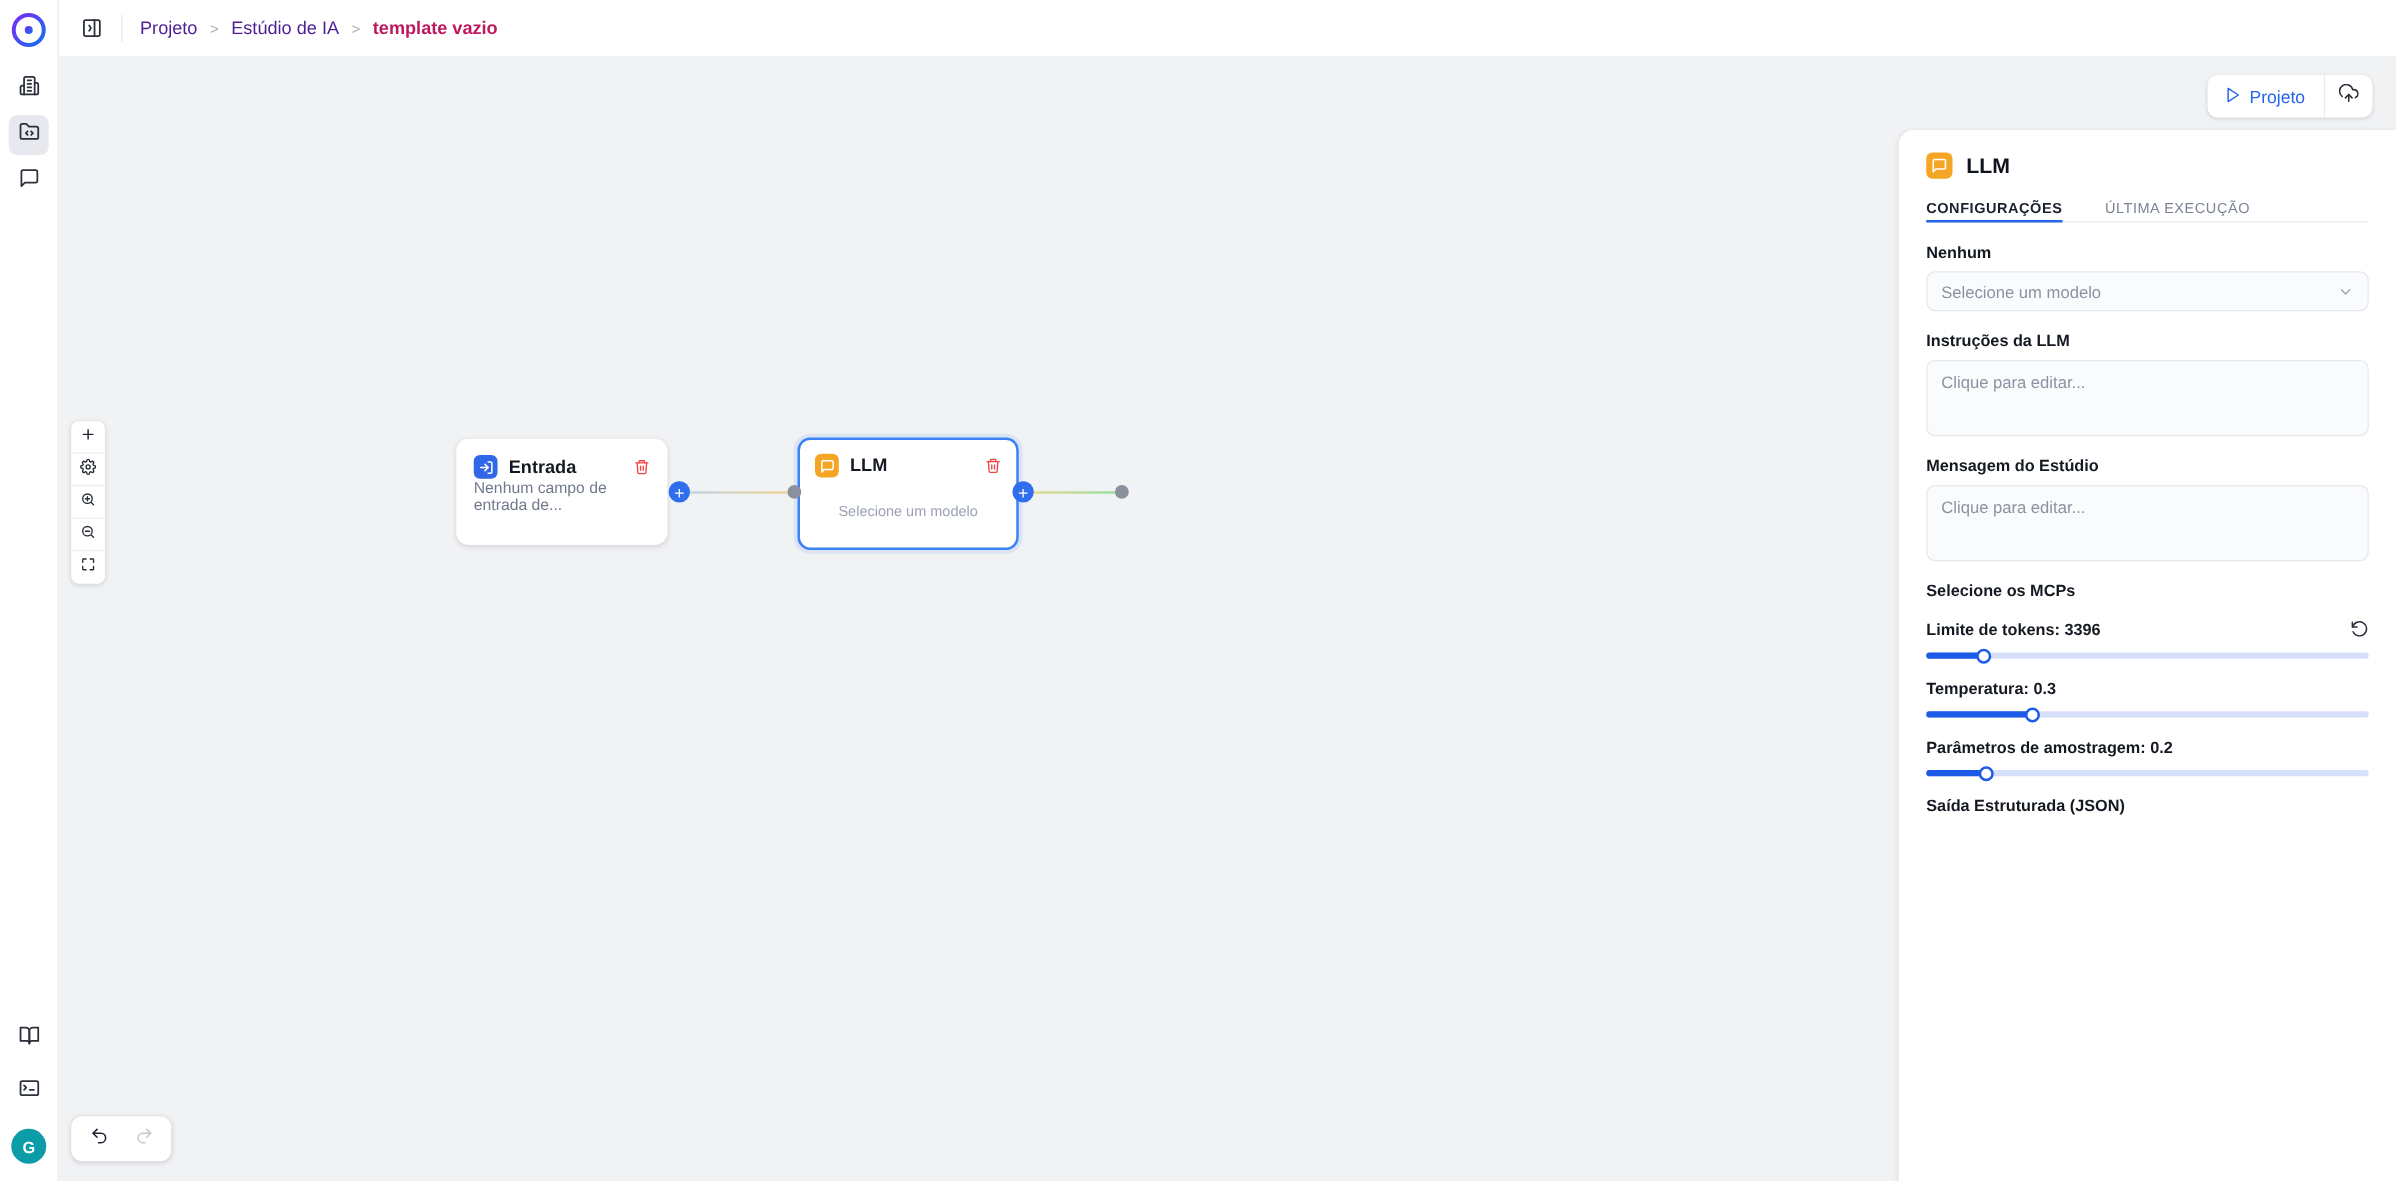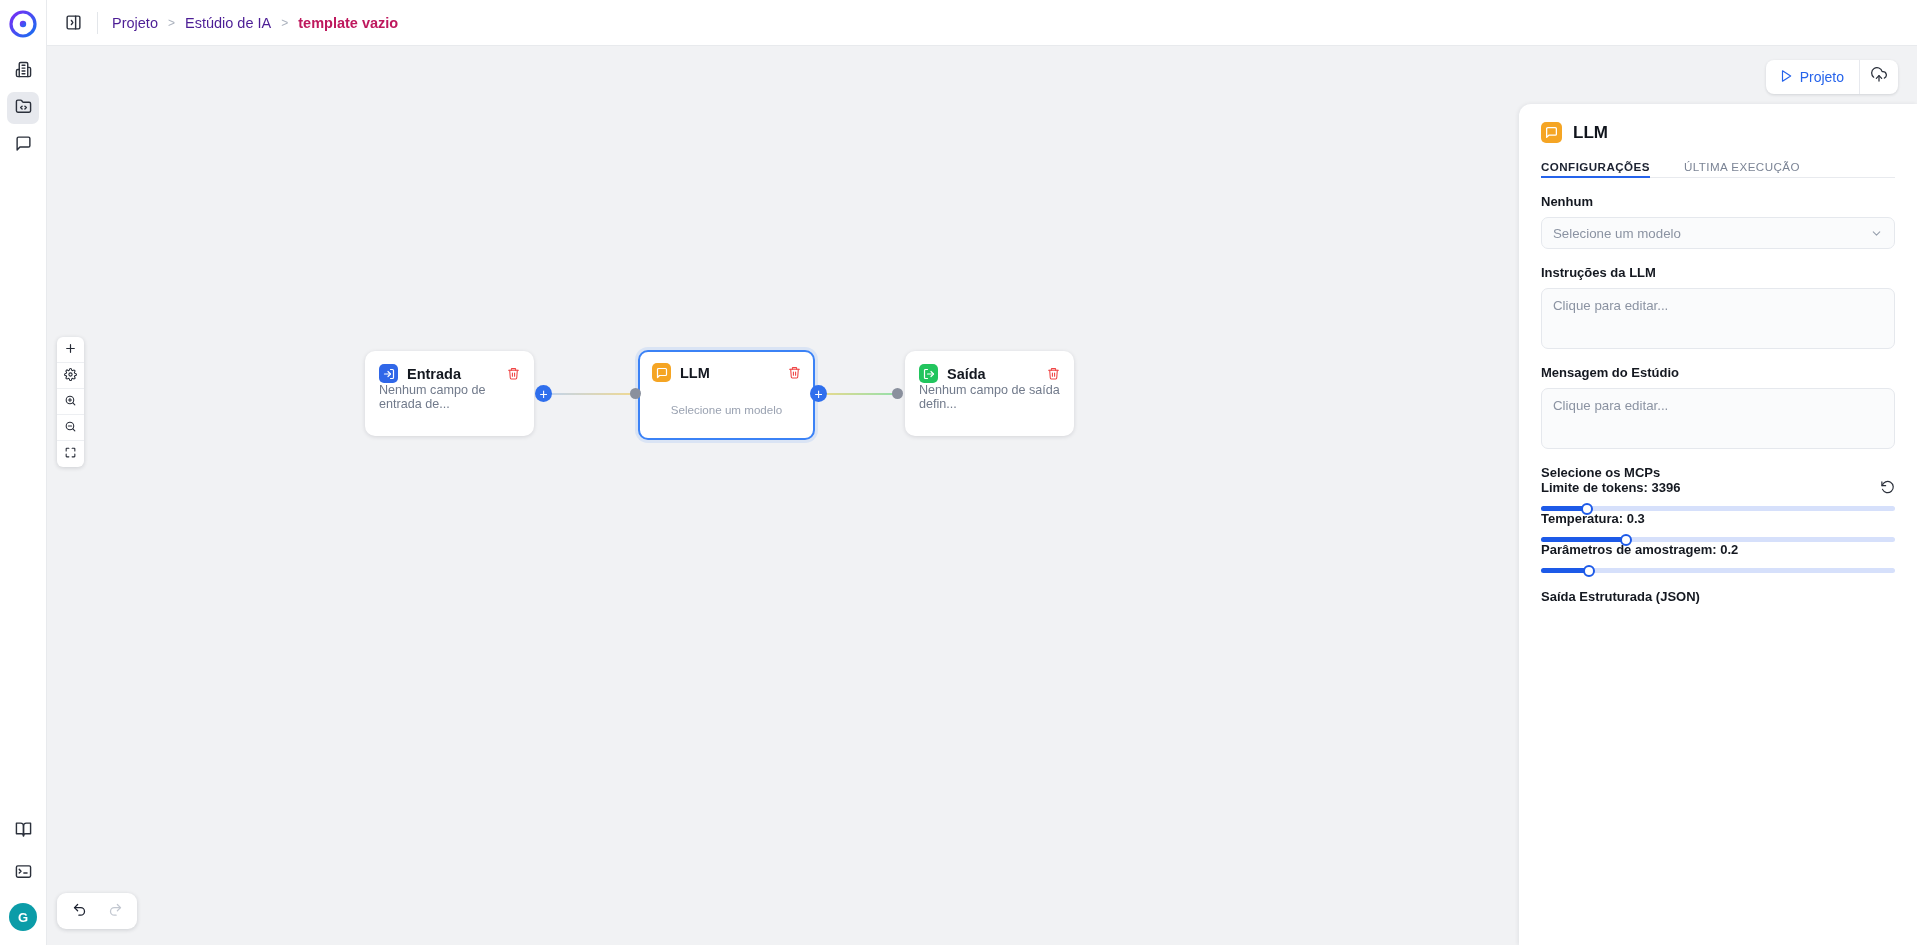--- a/index.html
+++ b/index.html
@@ -151,21 +151,21 @@
   .select-box {
     margin-top: 8px; height: 32px; border: 1px solid #e5e8ed; border-radius: 7px;
     background: #fafbfc; display: flex; align-items: center;
     padding: 0 11px; font-size: 13.3px; color: #8b93a2; cursor: pointer;
   }
   .select-box .chev { margin-left: auto; color: #98a0ae; display: flex; }
   .textarea-box {
     margin-top: 8px; height: 61px; border: 1px solid #e5e8ed; border-radius: 7px;
     background: #fafbfc; padding: 9px 11px; font-size: 13.3px; color: #8b93a2; cursor: text;
   }
-  .slider-label-row { display: flex; align-items: flex-start; }
+  .slider-label-row { display: flex; align-items: flex-start; margin-top: 16px; }
   .slider-label { font-size: 13px; font-weight: 700; color: #141820; }
   .slider-reset { margin-left: auto; color: #2b303b; cursor: pointer; display: flex; }
   .slider-track {
     margin-top: 11px; height: 5px; border-radius: 3px; background: #d6e0fb;
     position: relative; cursor: pointer;
   }
   .slider-fill { position: absolute; left: 0; top: 0; bottom: 0; border-radius: 3px; background: #1d5ae8; }
   .slider-thumb {
     position: absolute; top: 50%; width: 12px; height: 12px; border-radius: 50%;
     background: #ffffff; border: 2px solid #1d5ae8; transform: translate(-50%, -50%);
@@ -391,41 +391,20 @@
             <path d="M19 6l-1 14a2 2 0 0 1-2 2H8a2 2 0 0 1-2-2L5 6"></path>
             <path d="M10 11v6M14 11v6"></path>
         </svg>
       </span>
     </div>
     <div class="node-sub center">Selecione um modelo</div>
   </div>
   <div class="port" style="left:583px; top:342px;"></div>
   <div class="port-add" style="left:763px; top:339px;">+</div>
 
-  <div class="node" style="left:858px; top:305px; width:169px; height:85px;">
-    <div class="node-head">
-      <span class="node-badge" style="background:#22c55e;">
-        <svg width="12" height="12" viewBox="0 0 24 24" fill="none" stroke="currentColor" stroke-width="2.4" stroke-linecap="round" stroke-linejoin="round">
-          <path d="M9 21H5a2 2 0 0 1-2-2V5a2 2 0 0 1 2-2h4"></path>
-            <path d="m16 17 5-5-5-5"></path>
-            <path d="M21 12H9"></path>
-        </svg>
-      </span>
-      <span class="node-title">Saída</span>
-      <span class="node-del">
-        <svg width="13" height="13" viewBox="0 0 24 24" fill="none" stroke="currentColor" stroke-width="2" stroke-linecap="round" stroke-linejoin="round">
-          <path d="M3 6h18"></path>
-            <path d="M8 6V4a1 1 0 0 1 1-1h6a1 1 0 0 1 1 1v2"></path>
-            <path d="M19 6l-1 14a2 2 0 0 1-2 2H8a2 2 0 0 1-2-2L5 6"></path>
-            <path d="M10 11v6M14 11v6"></path>
-        </svg>
-      </span>
-    </div>
-    <div class="node-sub">Nenhum campo de saída defin...</div>
-  </div>
   <div class="port" style="left:845px; top:342px;"></div>
 
   <div id="inspector">
     <div id="insp-head">
       <span id="insp-badge">
         <svg width="13" height="13" viewBox="0 0 24 24" fill="none" stroke="currentColor" stroke-width="2.4" stroke-linecap="round" stroke-linejoin="round">
           <path d="M21 15a2 2 0 0 1-2 2H7l-4 4V5a2 2 0 0 1 2-2h14a2 2 0 0 1 2 2z"></path>
         </svg>
       </span>
       <span id="insp-title">LLM</span>

